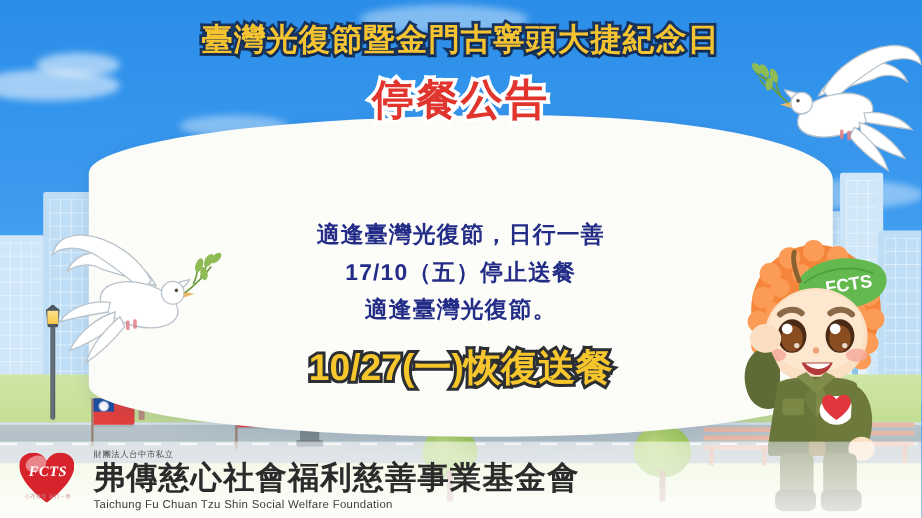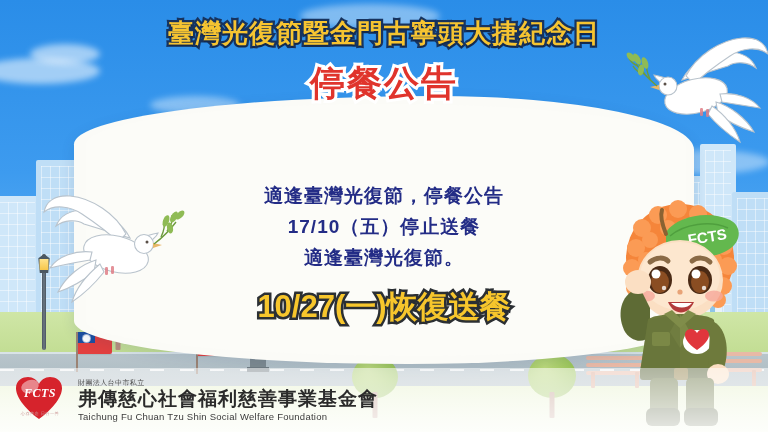--- a/index.html
+++ b/index.html
@@ -178,21 +178,21 @@
     position:absolute; left:11px; top:13px; width:38px; text-align:center;
     font-size:12px; font-weight:bold; font-style:italic; color:#fff;
     font-family:"Liberation Serif",serif; letter-spacing:.5px;
   }
   .logo-arc{
     position:absolute; left:2px; top:38px; width:56px; text-align:center;
     font-size:4.2px; color:#c99; letter-spacing:.4px; white-space:nowrap;
   }
   .org-block{ display:flex; flex-direction:column; justify-content:center; }
   .org-small{ font-size:7px; color:#4b4b4b; letter-spacing:.4px; margin-bottom:1px; }
-  .org-cn{ font-size:19px; font-weight:bold; color:#2b2b2b; letter-spacing:1px; line-height:1.05; }
+  .org-cn{ font-size:26px; font-weight:bold; color:#2b2b2b; letter-spacing:1px; line-height:1.05; }
   .org-en{ font-size:9.5px; color:#3b3b3b; letter-spacing:.25px; margin-top:2px; }
 
   
   .mascot{ position:absolute; left:592px; top:196px; width:176px; height:236px; }
 </style>
 </head>
 <body>
 
 <div id="poster">
 
@@ -497,21 +497,21 @@
     <ellipse cx="126" cy="178" rx="11" ry="10" fill="#fbdfc3"></ellipse>
 
     <rect x="58" y="182" width="28" height="36" rx="5" fill="#5e6b35"></rect>
     <rect x="94" y="182" width="28" height="36" rx="5" fill="#5e6b35"></rect>
     <rect x="54" y="212" width="34" height="18" rx="6" fill="#3e4a24"></rect>
     <rect x="92" y="212" width="34" height="18" rx="6" fill="#3e4a24"></rect>
   </svg>
 
   <div class="txt headline">臺灣光復節暨金門古寧頭大捷紀念日</div>
   <div class="txt subhead">停餐公告</div>
-  <div class="txt body-line b1">適逢臺灣光復節，停餐公告</div>
+  <div class="txt body-line b1">適逢臺灣光復節，日行一善</div>
   <div class="txt body-line b2">17/10（五）停止送餐</div>
   <div class="txt body-line b3">適逢臺灣光復節。</div>
   <div class="txt resume">10/27(一)恢復送餐</div>
 
   <div class="footer-veil"></div>
   <div class="footer">
     <div class="logo">
       <div class="heart"></div>
       <div class="heart-gloss"></div>
       <div class="fcts">FCTS</div>

